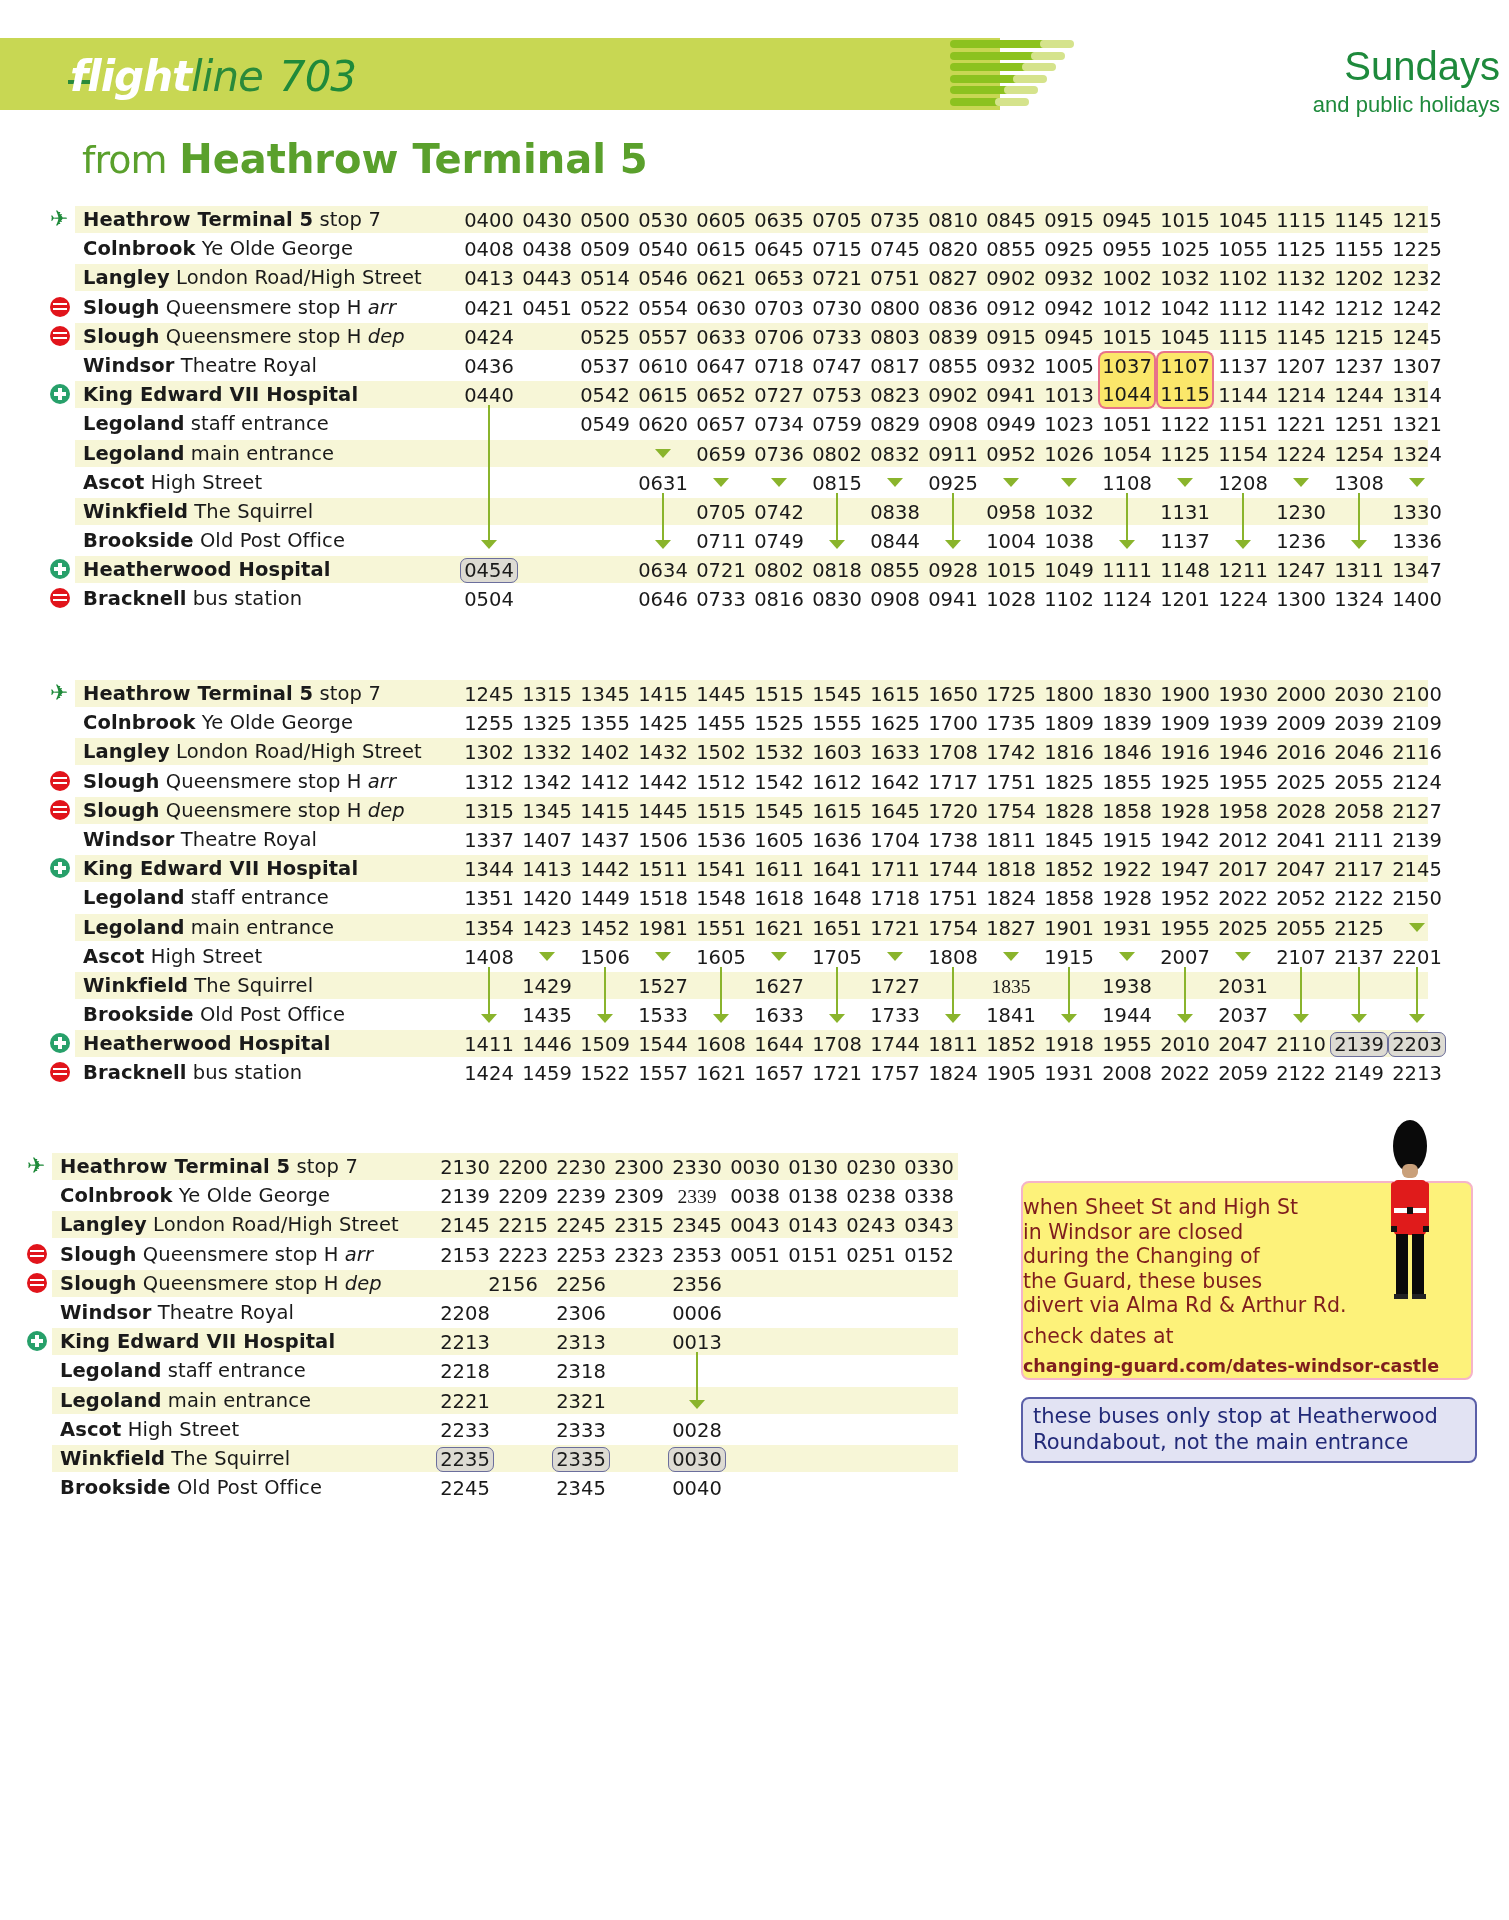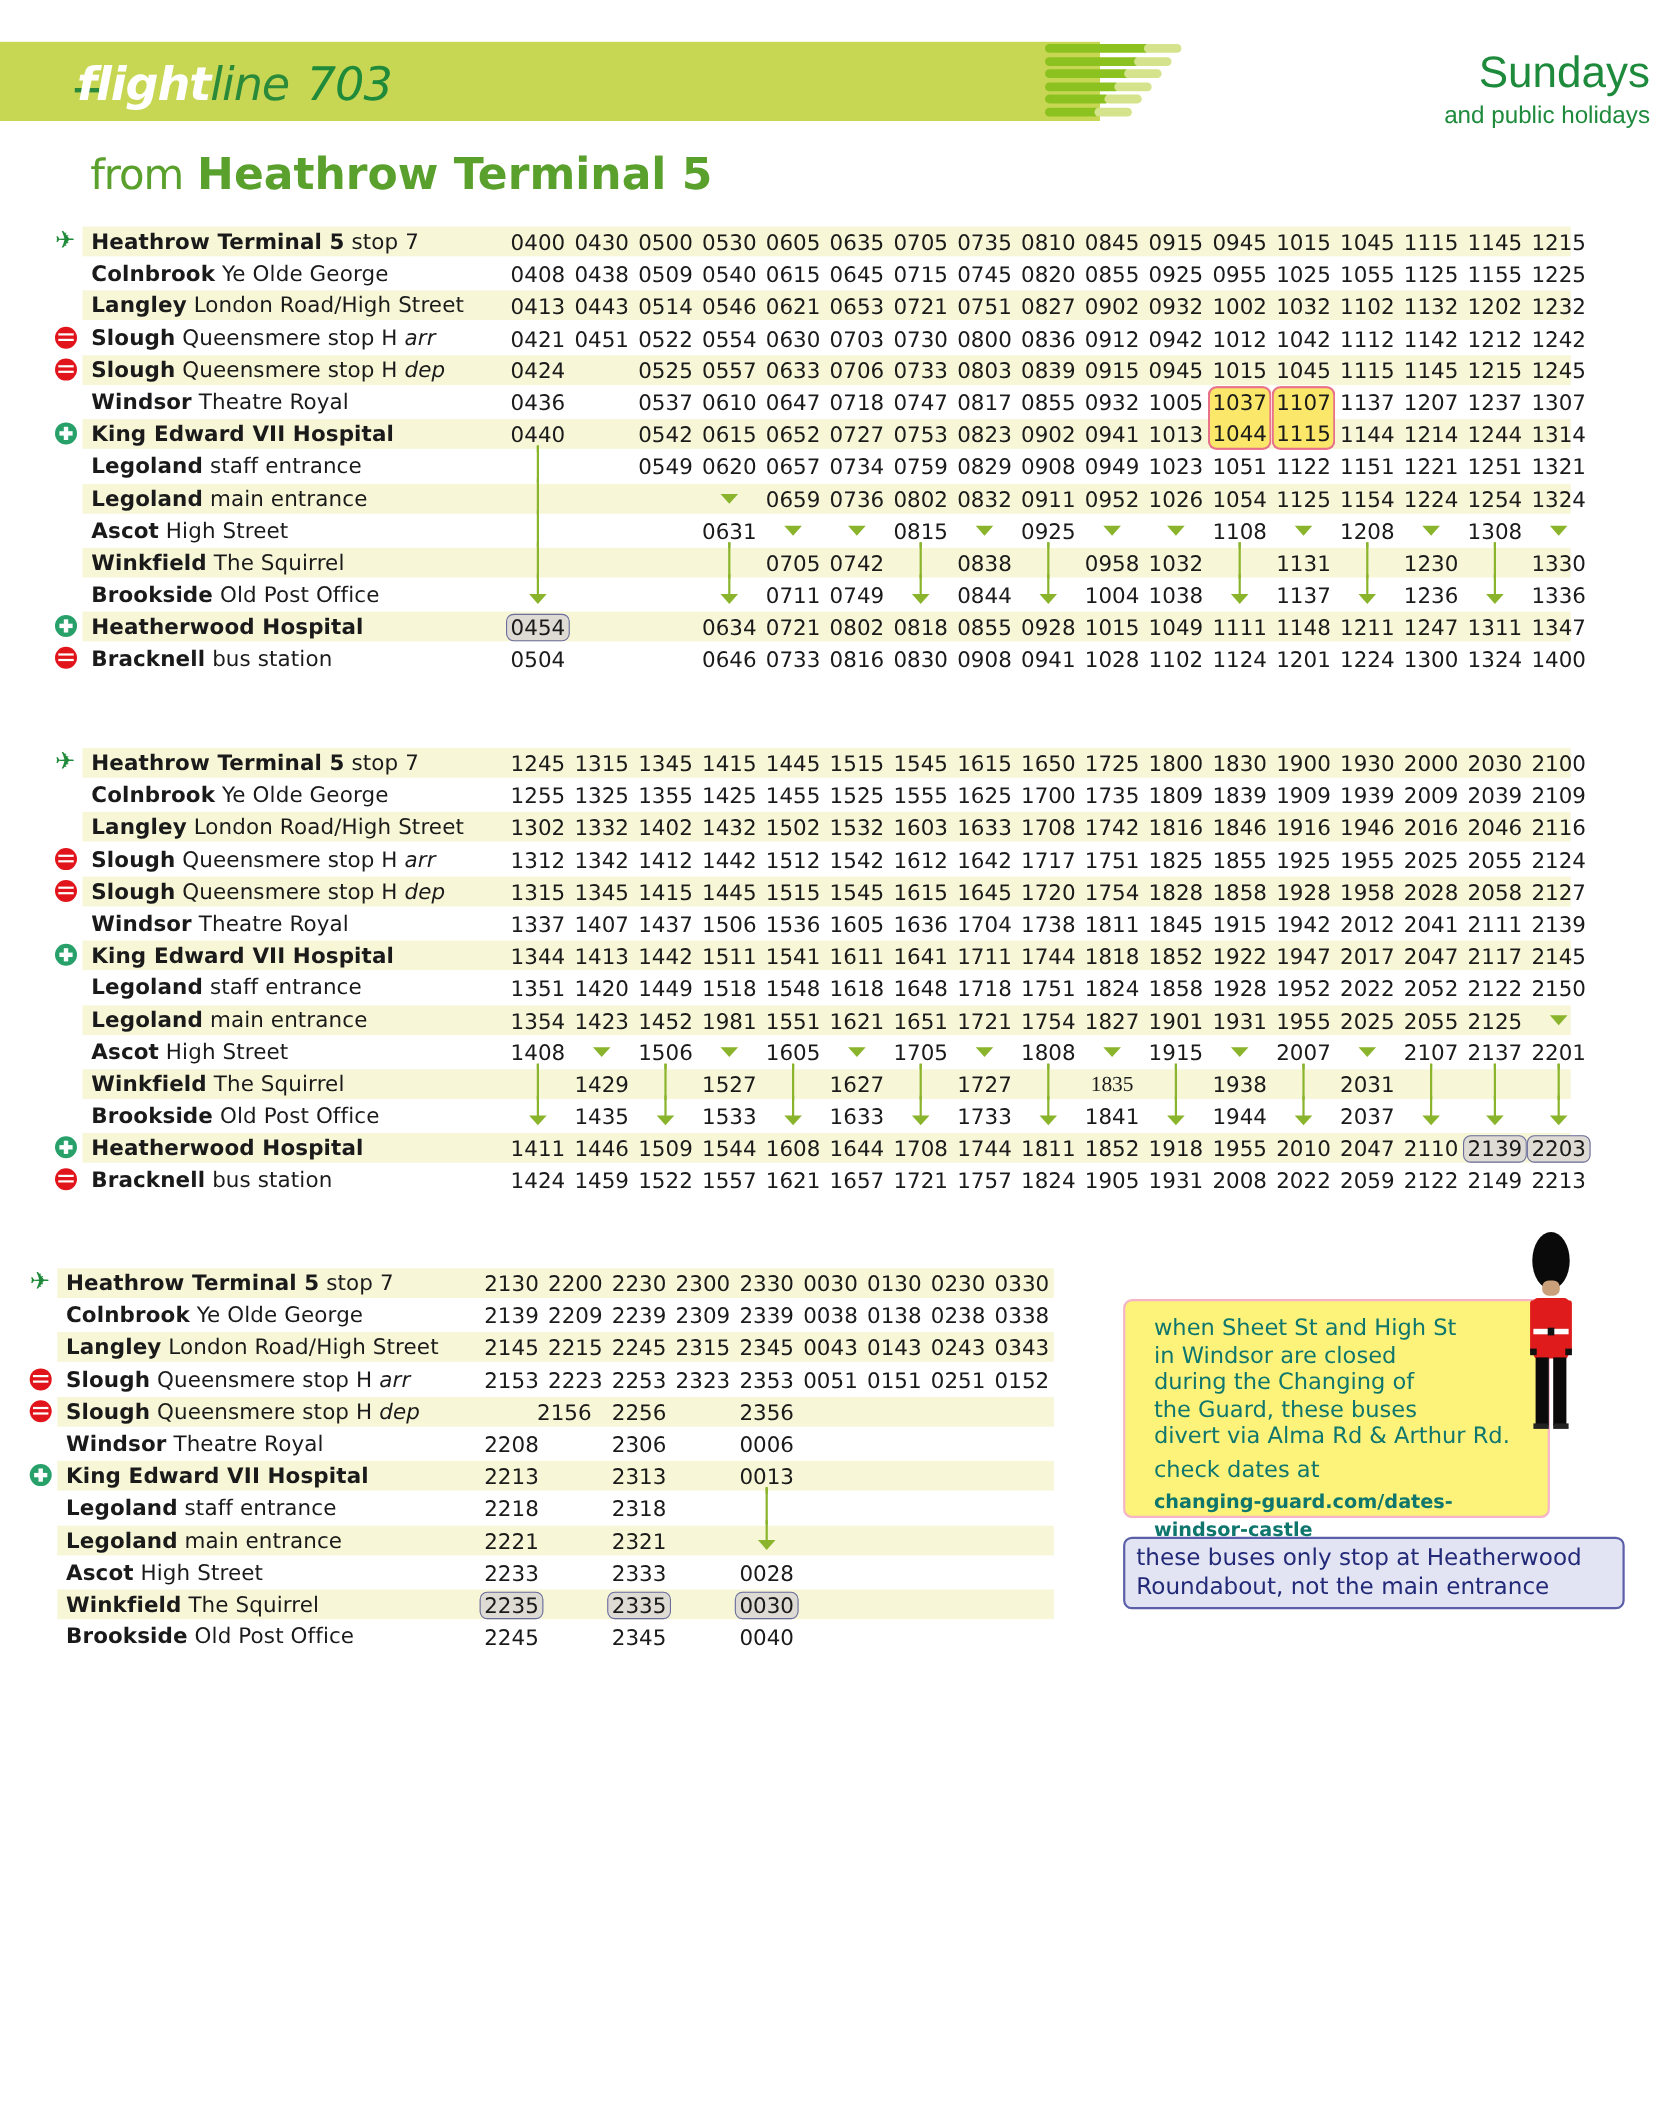--- a/index.html
+++ b/index.html
@@ -40,23 +40,23 @@
   .vline.end + .arrowhead { top:14px; }
 
   .rail { display:inline-block; width:20px; height:20px; border-radius:50%; background:#e1141b; position:relative; }
   .rail::before { content:""; position:absolute; left:3px; right:3px; top:6px; height:2px; background:#fff; }
   .rail::after { content:""; position:absolute; left:3px; right:3px; top:11px; height:2px; background:#fff; }
   .hosp { display:inline-block; width:20px; height:20px; border-radius:50%; background:#27a06a; position:relative; }
   .hosp::before { content:""; position:absolute; left:8px; top:4px; width:4px; height:12px; background:#fff; }
   .hosp::after { content:""; position:absolute; left:4px; top:8px; width:12px; height:4px; background:#fff; }
   .plane { display:inline-block; color:#1f8a3a; font-size:22px; line-height:20px; font-weight:bold; }
 
-  .note-yellow { position:absolute; left:1021px; top:1181px; width:388px; height:199px; box-sizing:border-box;
-                 background:#fdf27a; border:2px solid #f5b4c8; border-radius:8px; padding:12px 26px;
-                 color:#0f766e; font-size:20.5px; line-height:24.5px; font-family:"DejaVu Sans", sans-serif; }
+  .note-yellow { position:absolute; left:1021px; top:1181px; width:452px; height:199px; box-sizing:border-box;
+                 background:#fdf27a; border:2px solid #f5b4c8; border-radius:8px; padding:12px 0;
+                 color:#7f1d1d; font-size:20.5px; line-height:24.5px; font-family:"DejaVu Sans", sans-serif; }
   .note-yellow .para { white-space:pre-line; }
   .note-yellow .check { margin-top:6px; }
   .note-yellow .url { font-weight:bold; font-size:17.5px; margin-top:6px; }
   .note-blue { position:absolute; left:1021px; top:1397px; width:456px; height:66px; box-sizing:border-box;
                background:#e2e3f3; border:2px solid #5a5fa8; border-radius:8px; padding:4px 10px;
                color:#222a78; font-size:21px; line-height:26px; font-family:"DejaVu Sans", sans-serif; }
   .guard { position:absolute; left:1385px; top:1120px; width:50px; height:190px; }
 </style>
 </head>
 <body>
@@ -831,21 +831,21 @@
       <div class="cell" style="left: 842px;"><span class="t">0230</span></div>
       <div class="cell" style="left: 900px;"><span class="t">0330</span></div>
     </div>
     <div class="tt-row" style="width: 958px;">
       <div class="stripe" style="left: 52px; width: 906px;"></div>
       <div class="stop" style="left: 60px;"><b>Colnbrook</b><span> Ye Olde George</span></div>
       <div class="cell" style="left: 436px;"><span class="t">2139</span></div>
       <div class="cell" style="left: 494px;"><span class="t">2209</span></div>
       <div class="cell" style="left: 552px;"><span class="t">2239</span></div>
       <div class="cell" style="left: 610px;"><span class="t">2309</span></div>
-      <div class="cell" style="left: 668px;"><span class="t">2339</span></div>
+      <div class="cell" style="left: 668px; font-family: Liberation Serif, serif;"><span class="t">2339</span></div>
       <div class="cell" style="left: 726px;"><span class="t">0038</span></div>
       <div class="cell" style="left: 784px;"><span class="t">0138</span></div>
       <div class="cell" style="left: 842px;"><span class="t">0238</span></div>
       <div class="cell" style="left: 900px;"><span class="t">0338</span></div>
     </div>
     <div class="tt-row odd" style="width: 958px;">
       <div class="stripe" style="left: 52px; width: 906px;"></div>
       <div class="stop" style="left: 60px;"><b>Langley</b><span> London Road/High Street</span></div>
       <div class="cell" style="left: 436px;"><span class="t">2145</span></div>
       <div class="cell" style="left: 494px;"><span class="t">2215</span></div>

